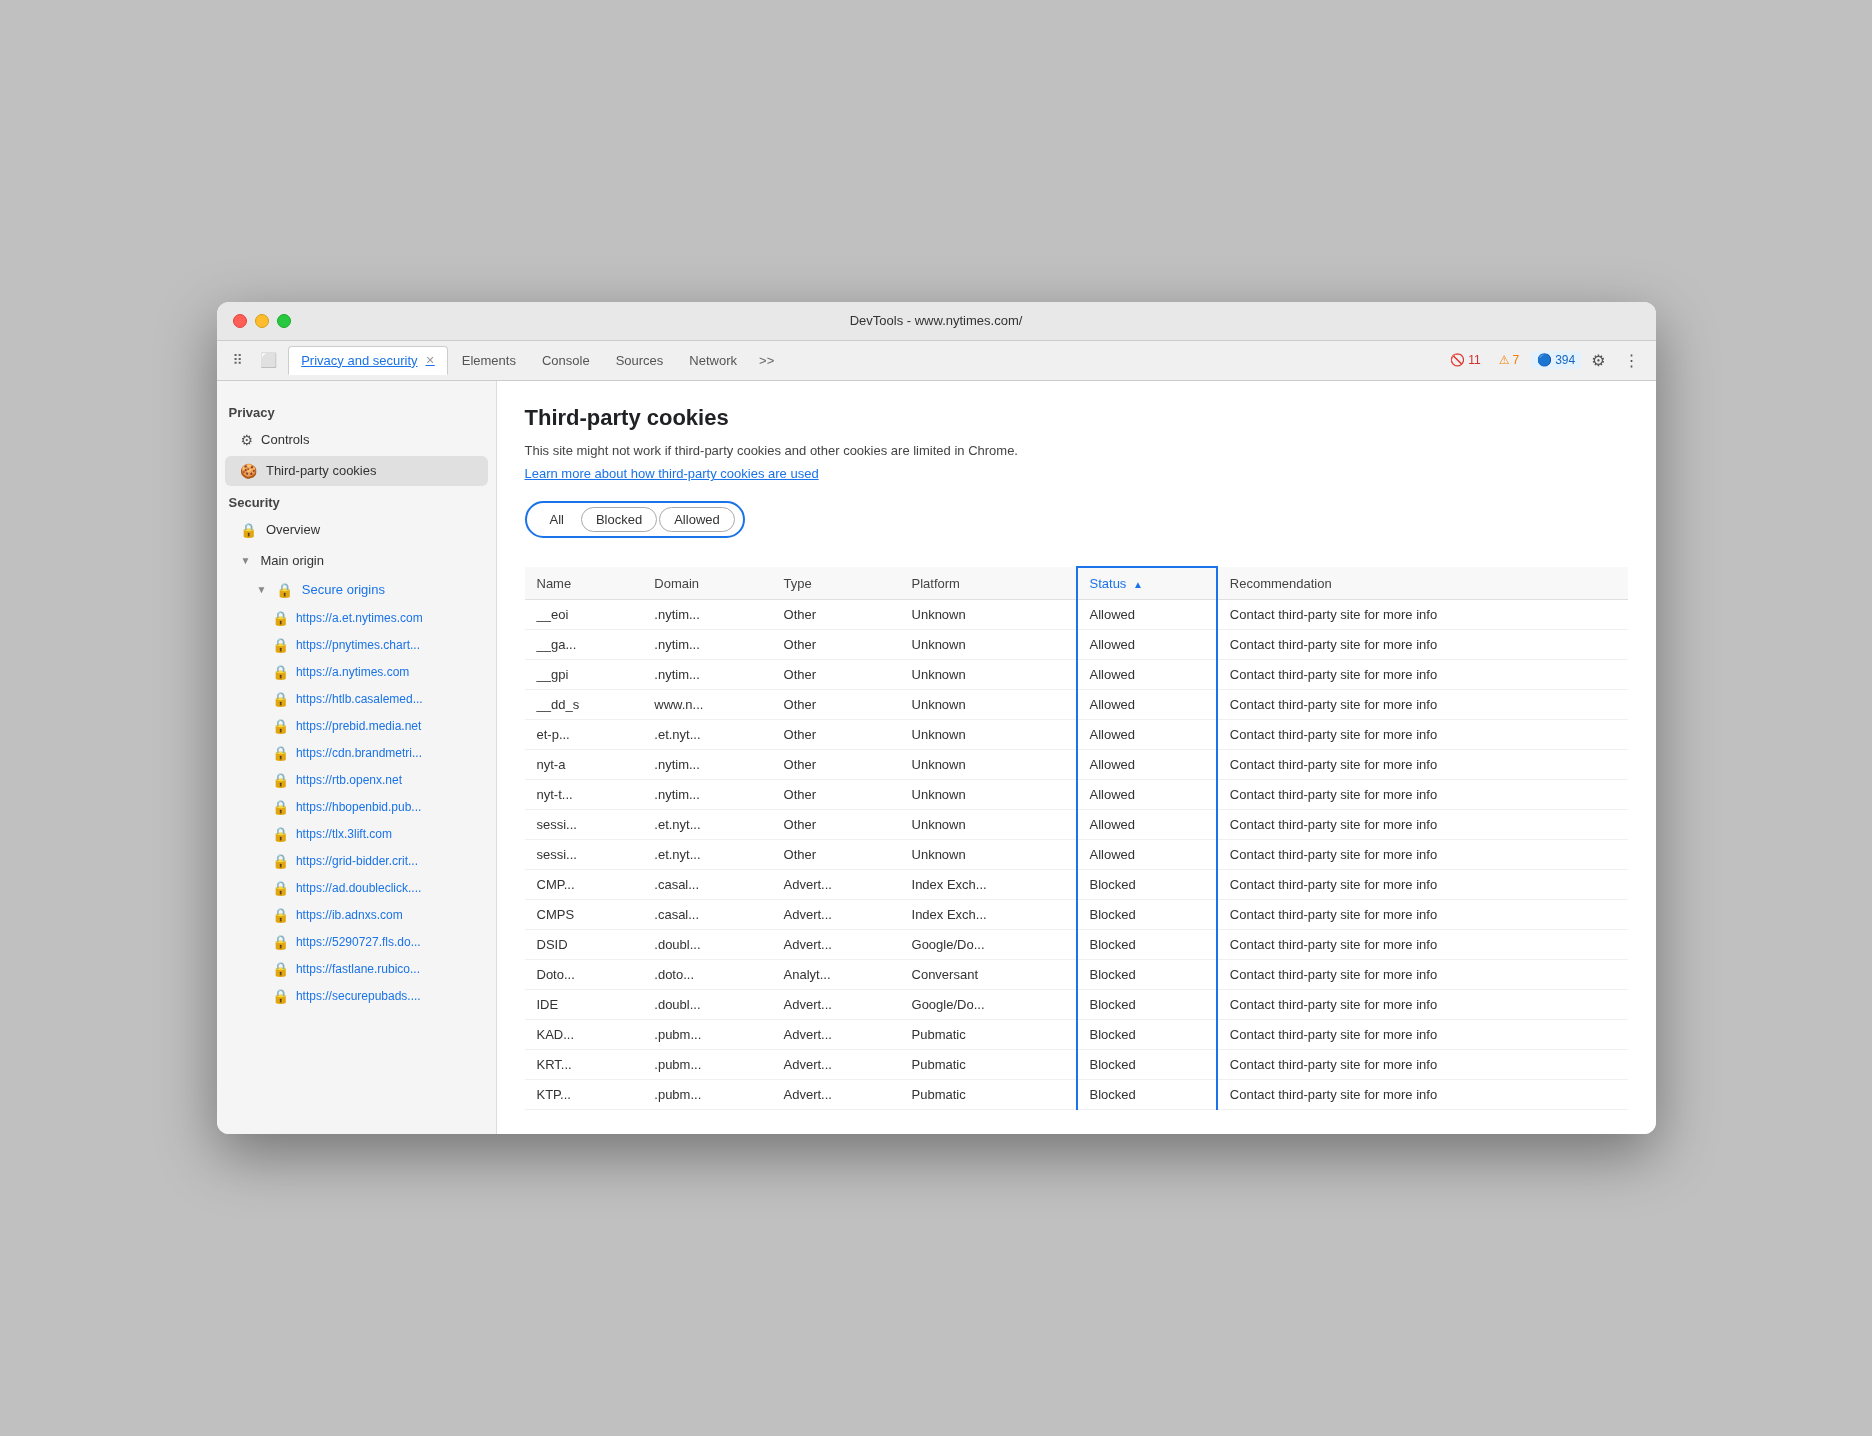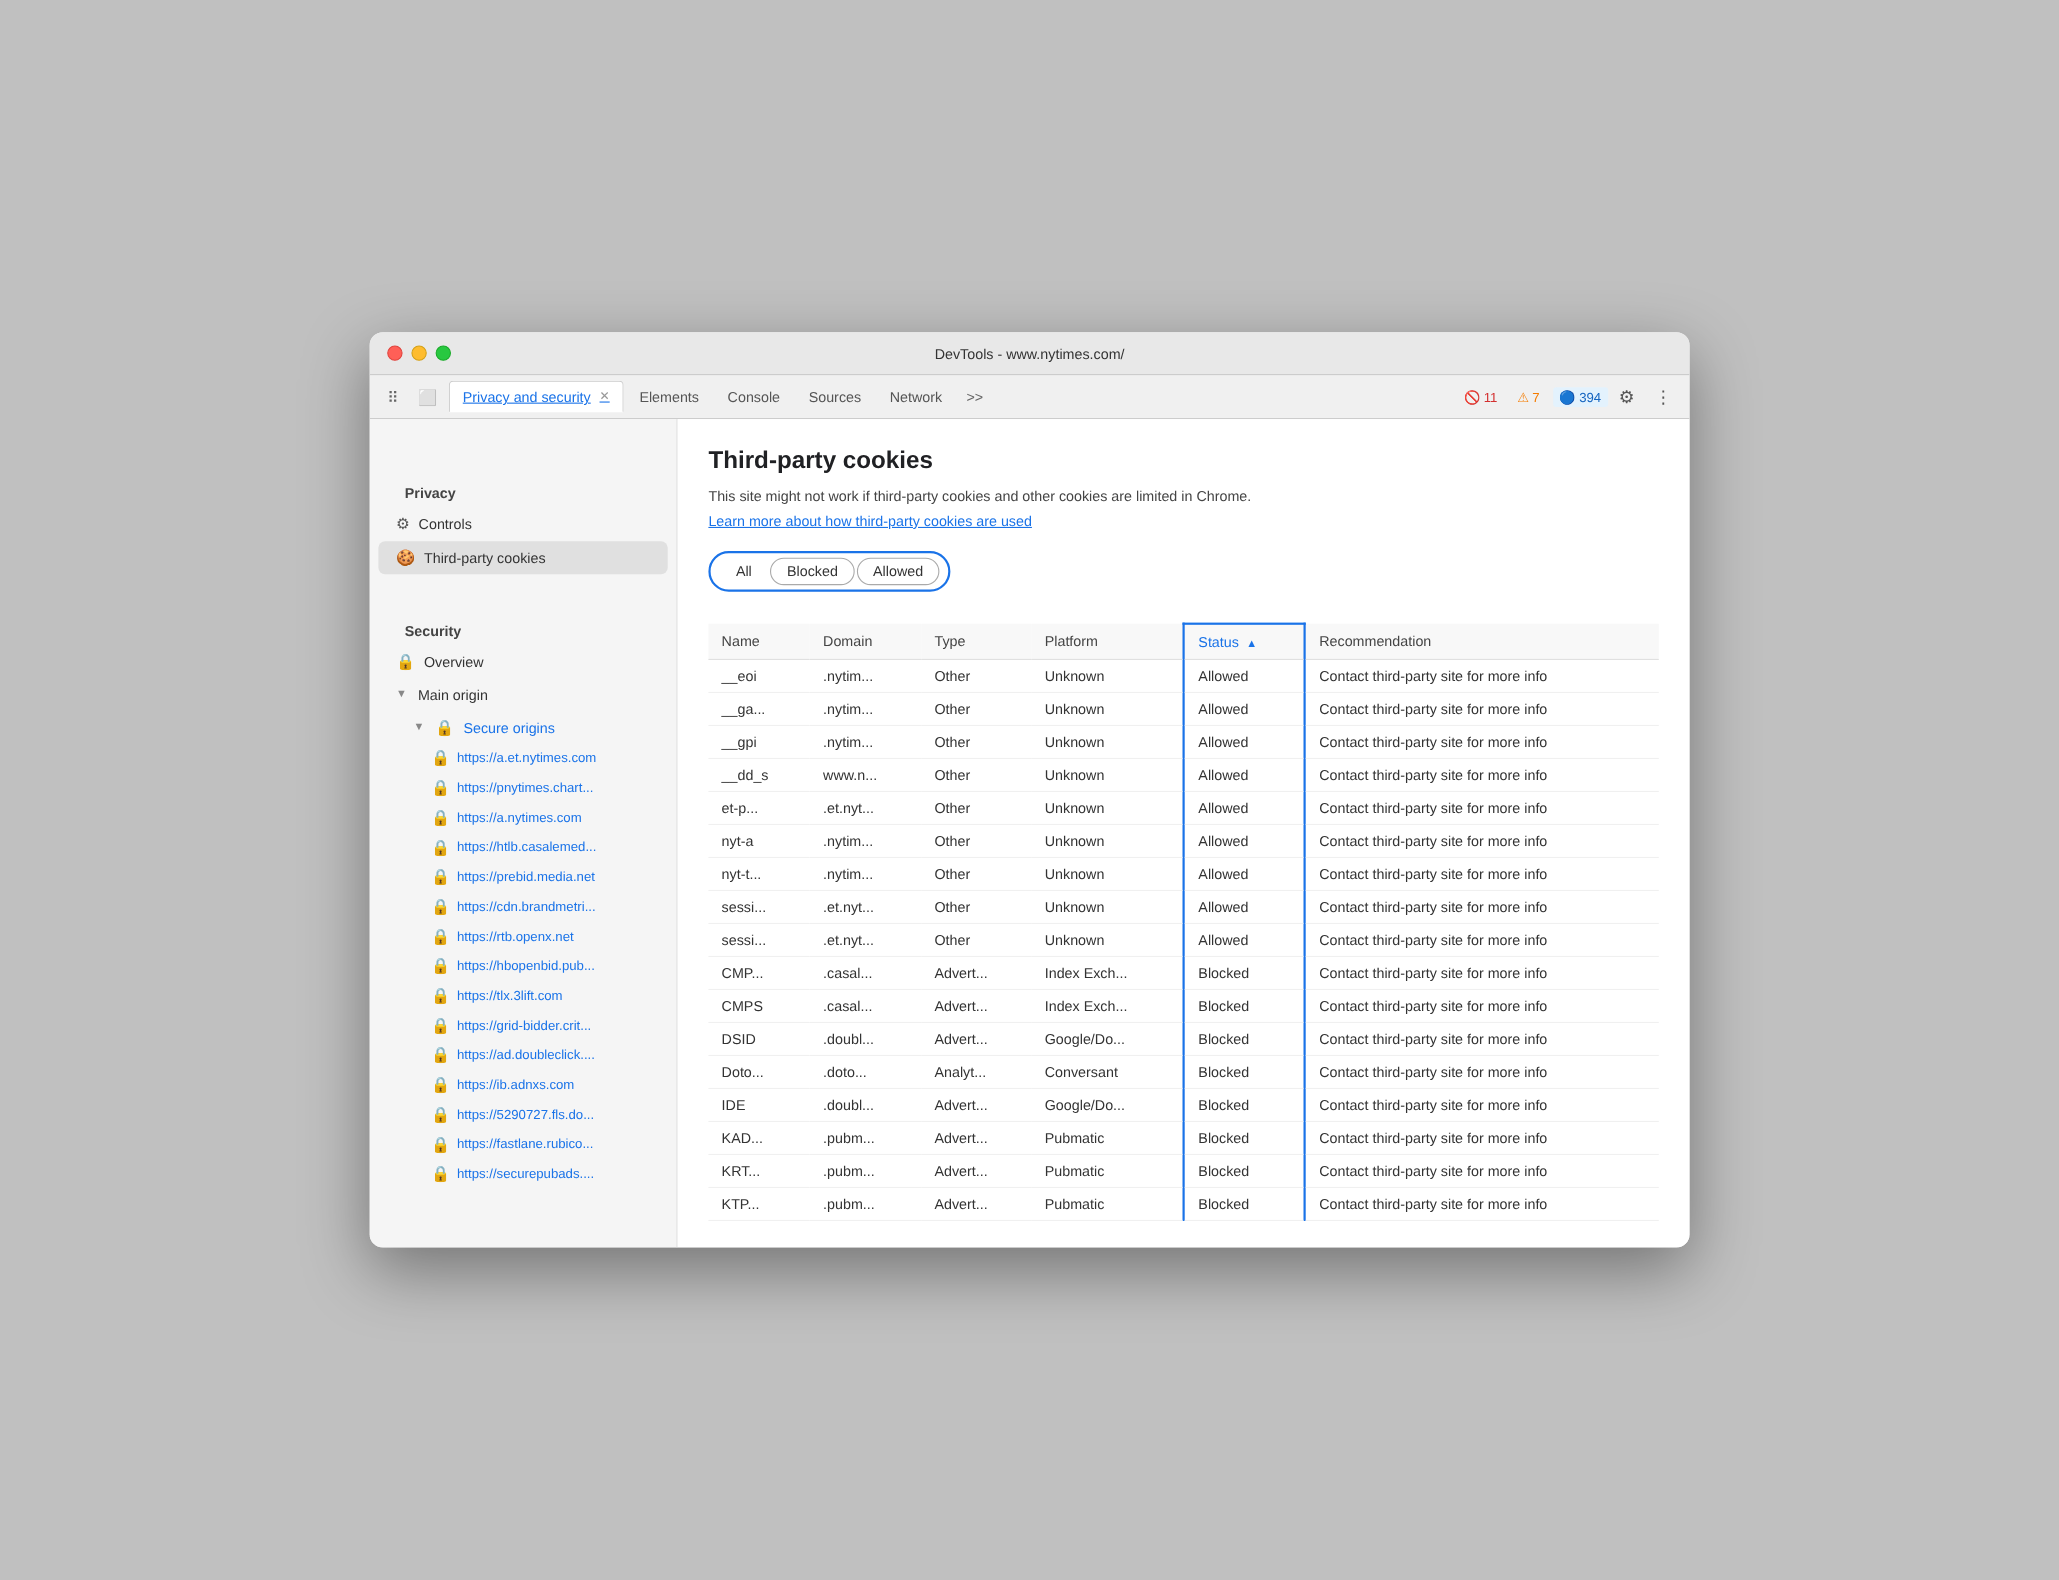--- a/index.html
+++ b/index.html
@@ -5,21 +5,21 @@
     * { box-sizing: border-box; margin: 0; padding: 0; }
     body {
       background: #c0c0c0;
       display: flex;
       justify-content: center;
       align-items: center;
       min-height: 100vh;
       font-family: -apple-system, BlinkMacSystemFont, 'Segoe UI', sans-serif;
     }
     .window {
-      width: 1200px;
+      width: 1439px;
       background: #f5f5f5;
       border-radius: 12px;
       box-shadow: 0 20px 60px rgba(0,0,0,0.4);
       overflow: hidden;
     }
     .title-bar {
       background: #e8e8e8;
       padding: 12px 16px;
       display: flex;
       align-items: center;
@@ -130,22 +130,21 @@
       background: #f5f5f5;
       border-right: 1px solid #ddd;
       padding: 16px 0;
       flex-shrink: 0;
       overflow-y: auto;
     }
     .sidebar-section-label {
       font-size: 13px;
       font-weight: 600;
       color: #444;
-      padding: 8px 16px 4px 32px;
-      margin-top: 36px;
+      padding: 8px 16px 4px 12px;
     }
     .sidebar-item {
       display: flex;
       align-items: center;
       gap: 8px;
       padding: 7px 16px;
       font-size: 13px;
       color: #333;
       cursor: pointer;
       border-radius: 6px;

